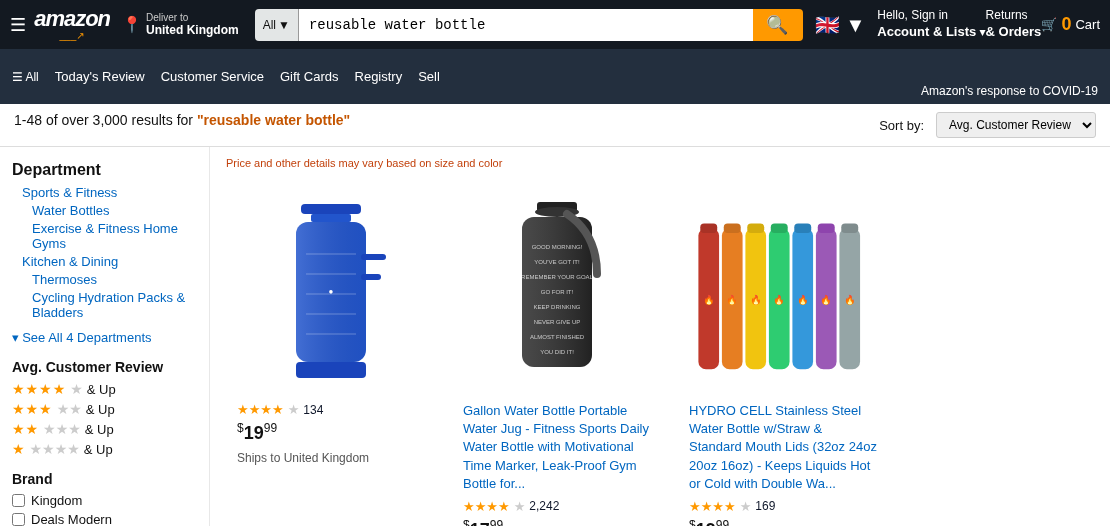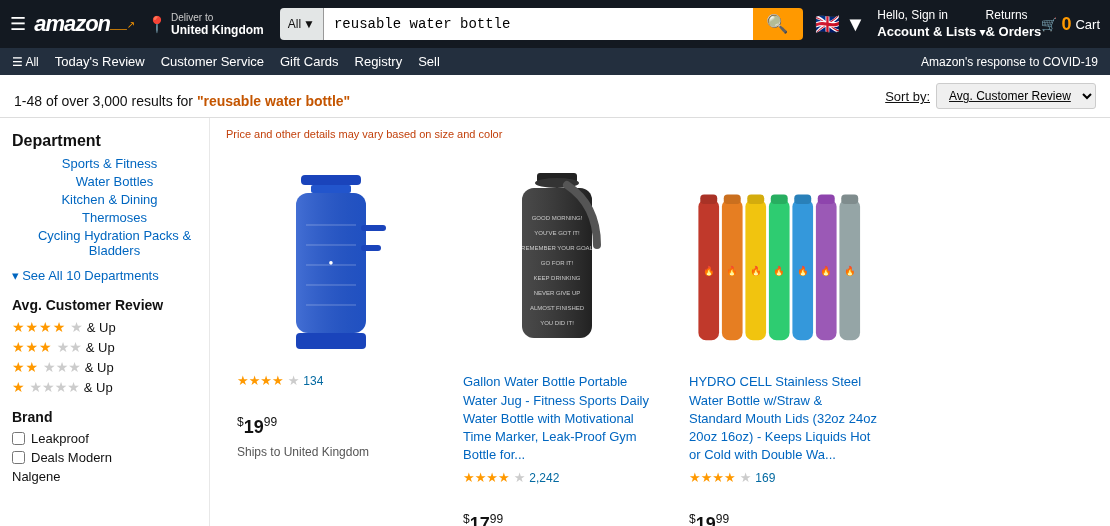--- a/index.html
+++ b/index.html
@@ -1,57 +1,57 @@
 <!DOCTYPE html>
 <html><head>
   <meta charset="utf-8">
   <style>
     * { box-sizing: border-box; margin: 0; padding: 0; }
     body { font-family: Arial, sans-serif; font-size: 13px; background: #fff; color: #111; }
 
     
     .header { background: #131921; color: #fff; padding: 8px 10px; display: flex; align-items: center; gap: 8px; }
     .hamburger { font-size: 18px; cursor: pointer; color: #fff; }
-    .logo { display: flex; flex-direction: row; align-items: center; margin-right: 4px; text-align: right; }
+    .logo { display: flex; flex-direction: column; align-items: center; margin-right: 4px; text-align: right; }
     .logo-text { font-size: 22px; font-weight: bold; color: #fff; font-style: italic; letter-spacing: -1px; line-height: 1; }
     .logo-smile { color: #ff9900; font-size: 10px; }
     .search-bar { flex: 1; display: flex; border-radius: 4px; overflow: hidden; }
     .search-category { background: #e3e6e6; border: none; padding: 0 8px; font-size: 12px; cursor: pointer; color: #111; display: flex; align-items: center; gap: 2px; border-right: 1px solid #999; }
     .search-input { flex: 1; padding: 8px 10px; font-size: 14px; border: none; outline: none; font-family: Liberation Mono, monospace; }
     .search-btn { background: #ff9900; border: none; padding: 0 14px; cursor: pointer; font-size: 18px; color: #111; }
     .flag-region { display: flex; align-items: center; gap: 3px; color: #fff; font-size: 20px; margin: 0 4px; cursor: pointer; }
     .header-links { display: flex; align-items: center; }
     .header-link { color: #fff; font-size: 12px; cursor: pointer; line-height: 1.3; }
     .header-link strong { font-size: 13px; }
     .cart-area { display: flex; align-items: center; gap: 4px; color: #fff; cursor: pointer; font-size: 13px; }
     .cart-count { color: #ff9900; font-weight: bold; font-size: 18px; }
 
     
     .subheader { background: #232f3e; color: #fff; padding: 6px 12px; display: flex; align-items: center; gap: 16px; font-size: 13px; }
     .subheader a { color: #fff; cursor: pointer; text-decoration: none; }
     .deliver-to { display: flex; align-items: center; gap: 4px; font-size: 12px; margin-right: 8px; cursor: pointer; }
     .deliver-icon { font-size: 16px; }
     .deliver-text small { display: block; font-size: 10px; color: #ccc; }
     .deliver-text strong { font-size: 13px; }
-    .sub-right { margin-left: auto; font-size: 12px; color: #fff; }
-
-    
-    .results-bar { padding: 8px 14px; font-size: 14px; border-bottom: 1px solid #ddd; display: flex; align-items: flex-end; justify-content: space-between; }
+    .sub-right { margin-left: auto; font-size: 12px; color: #fff; margin-top: 29px; }
+
+    
+    .results-bar { padding: 8px 14px; font-size: 14px; border-bottom: 1px solid #ddd; display: flex; align-items: flex-start; justify-content: space-between; }
     .results-bar .query { color: #c45500; font-weight: bold; }
-    .sort-area { display: flex; align-items: center; gap: 6px; font-size: 13px; text-decoration: underline; }
+    .sort-area { display: flex; align-items: center; gap: 12px; font-size: 13px; }
     .sort-select { border: 1px solid #ccc; padding: 4px 8px; font-size: 12px; cursor: pointer; border-radius: 3px; }
 
     
     .main { display: flex; padding: 0; }
 
     
     .sidebar { width: 210px; min-width: 210px; padding: 14px 12px; border-right: 1px solid #e8e8e8; font-size: 13px; }
     .sidebar h3 { font-size: 16px; font-weight: bold; margin-bottom: 6px; }
     .sidebar ul { list-style: none; padding-left: 10px; margin-bottom: 10px; }
-    .sidebar ul li { margin-bottom: 3px; text-align: center; }
+    .sidebar ul li { margin-bottom: 3px; }
     .sidebar ul li a { color: #0066c0; cursor: pointer; text-decoration: none; font-size: 13px; }
     .sidebar .see-all { color: #0066c0; cursor: pointer; font-size: 13px; }
     .sidebar .see-all::before { content: "▾ "; }
     .filter-section { margin-bottom: 14px; }
     .filter-section h4 { font-size: 14px; font-weight: bold; margin-bottom: 6px; }
     .stars-row { display: flex; align-items: center; gap: 4px; margin-bottom: 4px; cursor: pointer; }
     .stars { color: #ff9900; font-size: 14px; letter-spacing: 1px; }
     .stars-empty { color: #ccc; font-size: 14px; }
     .brand-row { display: flex; align-items: center; gap: 6px; margin-bottom: 4px; cursor: pointer; font-size: 13px; }
     .brand-row input { cursor: pointer; }
@@ -59,22 +59,22 @@
     
     .products-area { flex: 1; padding: 10px 16px; }
     .price-notice { font-size: 11px; color: #c2410c; margin-bottom: 14px; }
     .products-grid { display: flex; gap: 16px; flex-wrap: wrap; }
     .product-card { width: 210px; display: flex; flex-direction: column; padding: 10px; border: 1px solid transparent; cursor: pointer; }
     .product-img { width: 100%; height: 200px; object-fit: contain; display: flex; align-items: center; justify-content: center; margin-bottom: 8px; }
     .product-img svg, .product-img .img-placeholder { width: 100%; height: 100%; }
     .product-title { font-size: 13px; color: #0066c0; margin-bottom: 6px; line-height: 1.4; }
     .product-stars { display: flex; align-items: center; gap: 4px; margin-bottom: 4px; }
     .product-stars .s { color: #ff9900; font-size: 13px; }
-    .review-count { color: #0369a1; font-size: 12px; }
-    .price-area { margin-bottom: 4px; margin-top: 23px; }
+    .review-count { color: #0f172a; font-size: 12px; }
+    .price-area { margin-bottom: 4px; }
     .price-main { font-size: 18px; font-weight: bold; }
     .price-main sup { font-size: 12px; font-weight: normal; vertical-align: super; }
     .save-badge { background: #e4f5d4; color: #007600; font-size: 12px; padding: 2px 6px; border-radius: 2px; display: inline-block; margin-bottom: 4px; }
     .ships-to { font-size: 12px; color: #555; margin-top: 3px; }
   </style>
 </head>
 <body>
 
 <div class="header">
   <span class="hamburger">☰</span>
@@ -141,25 +141,26 @@
 </div>
 
 <div class="main">
 
   <div class="sidebar">
     <div class="filter-section">
       <h3>Department</h3>
       <ul>
         <li><a>Sports &amp; Fitness</a></li>
         <li style="padding-left:10px;"><a>Water Bottles</a></li>
+        <li style="padding-left:10px;"><a>Exercise &amp; Fitness Home Gyms</a></li>
         <li><a>Kitchen &amp; Dining</a></li>
         <li style="padding-left:10px;"><a>Thermoses</a></li>
         <li style="padding-left:10px;"><a>Cycling Hydration Packs &amp; Bladders</a></li>
       </ul>
-      <a class="see-all">See All 10 Departments</a>
+      <a class="see-all">See All 4 Departments</a>
     </div>
 
     <div class="filter-section">
       <h4>Avg. Customer Review</h4>
       <div class="stars-row">
         <span class="stars">★★★★</span>
           <span class="stars-empty">★</span>
         <span>&amp; Up</span>
       </div>
       <div class="stars-row">
@@ -176,21 +177,21 @@
         <span class="stars">★</span>
           <span class="stars-empty">★★★★</span>
         <span>&amp; Up</span>
       </div>
     </div>
 
     <div class="filter-section">
       <h4>Brand</h4>
       <div class="brand-row">
           <input type="checkbox" style="">
-          <span>Leakproof</span>
+          <span>Kingdom</span>
         </div>
       <div class="brand-row">
           <input type="checkbox" style="">
           <span>Deals Modern</span>
         </div>
       <div class="brand-row">
           <span>Nalgene</span>
         </div>
 
     </div>

